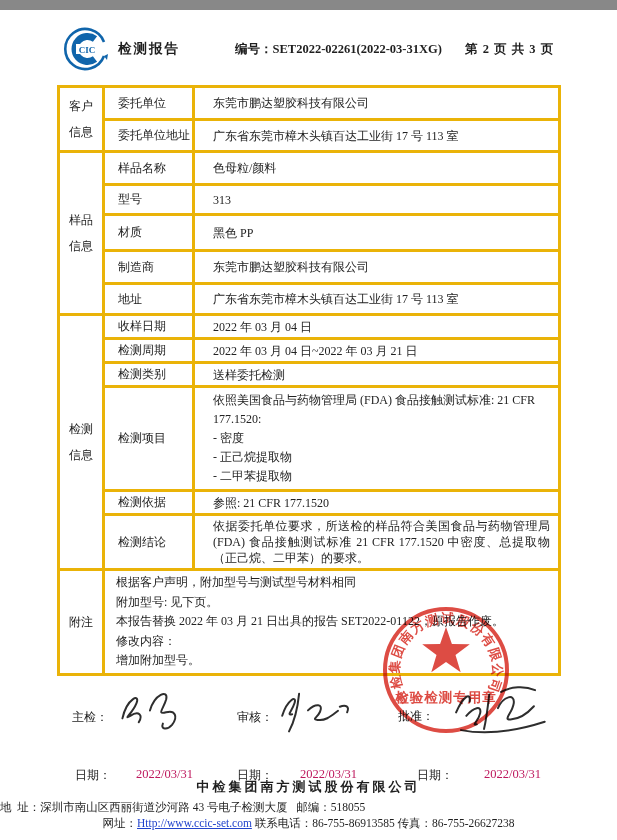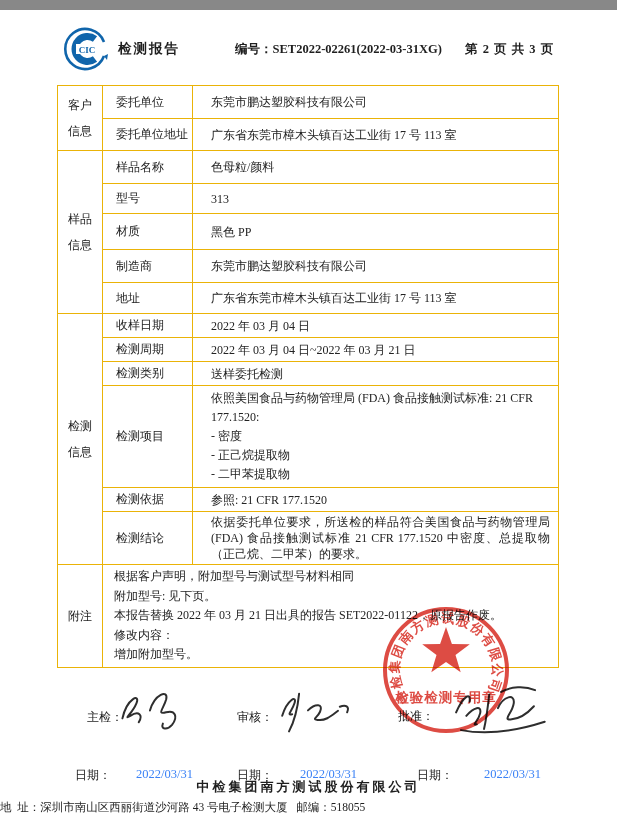--- a/index.html
+++ b/index.html
@@ -12,33 +12,33 @@
   .logo{position:absolute;left:63px;top:17px;width:46px;height:44px;}
   .hdr-title{position:absolute;left:118px;top:30px;font-size:13.5px;font-weight:bold;letter-spacing:2px;}
   .hdr-no{position:absolute;left:235px;top:31px;font-size:12.5px;font-weight:bold;}
   .hdr-page{position:absolute;left:465px;top:31px;font-size:12.5px;font-weight:bold;letter-spacing:1px;white-space:pre;}
   
   table.info{
     position:absolute;left:57px;top:75px;width:501px;
     border-collapse:collapse;table-layout:fixed;
     font-size:12px;color:#222;
   }
-  table.info td{border:1px solid #eab308;vertical-align:middle;overflow:hidden;}
+  table.info td{border:3px solid #eab308;vertical-align:middle;overflow:hidden;}
   td.grp{text-align:center;line-height:26px;padding:0;}
   td.lbl{padding:0 0 0 13px;}
   td.val{padding:2px 8px 2px 18px;line-height:16px;}
   td.val.multi{line-height:19px;padding-top:3px;padding-bottom:3px;}
   td.note{padding:2px 8px 2px 11px;line-height:19.5px;}
   .just{text-align:justify;}
   
   .sig-label{position:absolute;font-size:12px;color:#222;}
   .sig-svg{position:absolute;}
   .sig-svg path{fill:none;stroke:#2e2e2e;stroke-width:2;stroke-linecap:round;stroke-linejoin:round;}
   .date-label{position:absolute;font-size:12px;color:#222;}
-  .date-val{position:absolute;font-size:12.5px;color:#3b82f6;}
+  .date-val{position:absolute;font-size:12.5px;color:#be185d;}
   
   .stamp{position:absolute;left:378px;top:592px;width:136px;height:136px;opacity:.88;mix-blend-mode:multiply;}
   
   .foot-company{position:absolute;left:0;top:768px;width:617px;text-align:center;font-size:13px;font-weight:bold;letter-spacing:3px;}
   .foot-line1{position:absolute;left:0;top:790px;width:617px;font-size:11.5px;white-space:pre;}
   .foot-line2{position:absolute;left:0;top:806px;width:617px;text-align:center;font-size:11.5px;white-space:pre;}
   .foot-link{color:#2244cc;text-decoration:underline;}
 </style>
 </head>
 <body>
@@ -145,21 +145,21 @@
           <div>根据客户声明，附加型号与测试型号材料相同</div>
           <div>附加型号: 见下页。</div>
           <div>本报告替换 2022 年 03 月 21 日出具的报告 SET2022-01122，原报告作废。</div>
           <div>修改内容：</div>
           <div>增加附加型号。</div>
         </td>
       </tr>
     </tbody>
   </table>
 
-  <div class="sig-label" style="left:87px;top:699px">主检：</div>
+  <div class="sig-label" style="left:72px;top:699px">主检：</div>
   <svg class="sig-svg" style="left:112px;top:676px;transform:rotate(-4deg)" width="88" height="50" viewBox="0 0 88 50">
     <path d="M10 30 C16 10 30 6 25 16 C20 26 10 32 18 28 C27 23 31 28 26 35 M38 24 C44 8 58 4 55 14 C52 23 44 29 54 27 C63 25 66 32 59 40 C54 45 47 44 50 38"></path>
   </svg>
 
   <div class="sig-label" style="left:237px;top:699px">审核：</div>
   <svg class="sig-svg" style="left:274px;top:678px;transform:rotate(-3deg)" width="82" height="46" viewBox="0 0 82 46">
     <path d="M8 26 C14 10 24 6 21 14 C18 22 12 26 18 25 M26 5 C24 18 20 32 14 42 M34 22 C42 15 50 16 46 24 C43 30 37 31 43 32 C51 34 58 28 64 24 M66 20 C72 18 76 20 73 26"></path>
   </svg>
 
   <div class="sig-label" style="left:398px;top:698px">批准：</div>
@@ -179,14 +179,15 @@
     <path id="ringPath" d="M 32 98 A 47 47 0 1 1 104 98" fill="none"></path>
     <text font-size="13" fill="#d9332a" font-weight="bold" letter-spacing="1.5" font-family="'Liberation Serif',serif">
       <textPath href="#ringPath" startOffset="0">中检集团南方测试股份有限公司</textPath>
     </text>
     <path d="M68 25 L73.9 41.9 L91.8 42.3 L77.5 53.1 L82.7 70.2 L68 60 L53.3 70.2 L58.5 53.1 L44.2 42.3 L62.1 41.9 Z" fill="#d9332a"></path>
     <text x="68" y="100" text-anchor="middle" font-size="13.5" font-weight="bold" fill="#d9332a" letter-spacing="1" font-family="'Liberation Serif',serif">检验检测专用章</text>
   </svg>
 
   <div class="foot-company">中检集团南方测试股份有限公司</div>
   <div class="foot-line1">地  址：深圳市南山区西丽街道沙河路 43 号电子检测大厦   邮编：518055</div>
+  <div class="foot-line2"><span>网址：</span><a class="foot-link" href="#">Http://www.ccic-set.com</a><span> 联系电话：86-755-86913585 传真：86-755-26627238</span></div>
 
 </div>
 
 </body></html>

